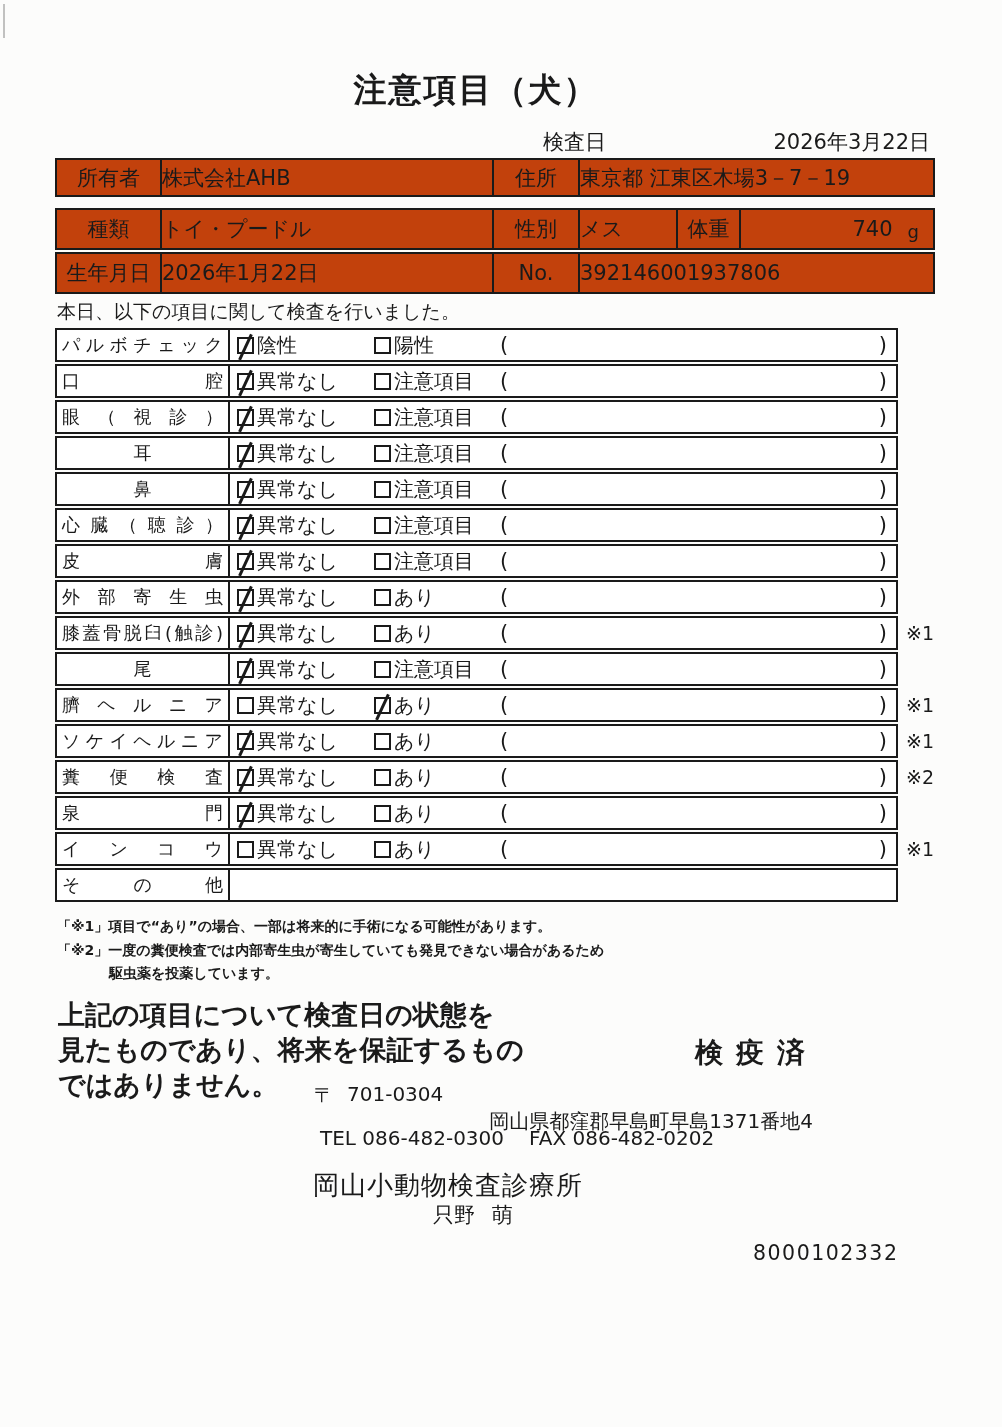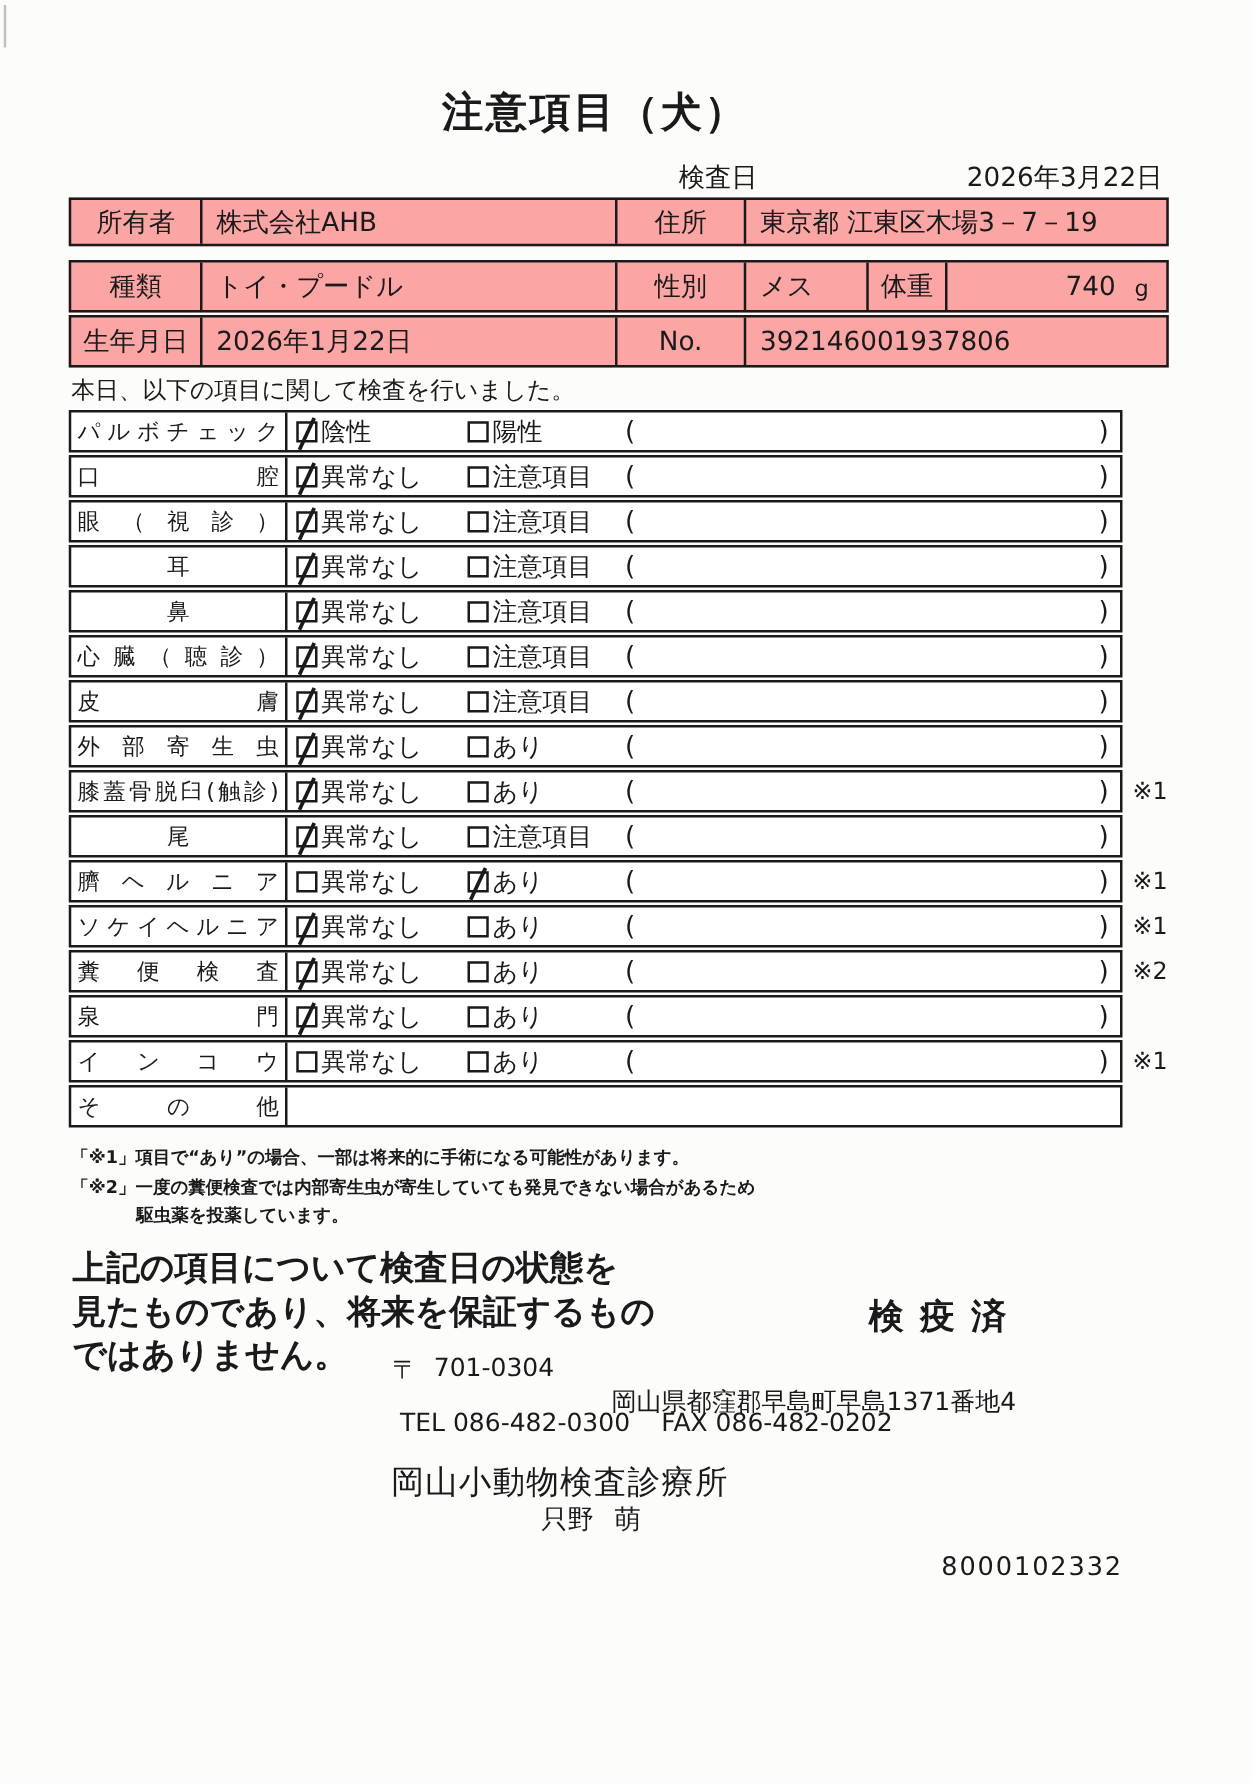--- a/index.html
+++ b/index.html
@@ -20,29 +20,29 @@
     font-size:33px; font-weight:bold; letter-spacing:2px;
   }
   .date-row {
     position:absolute; top:128px; left:543px; width:387px;
     display:flex; justify-content:space-between;
     font-size:21px;
     text-align:center;
   }
 
   
-  .tbl { position:absolute; left:55px; width:880px; display:flex; border:2px solid #1a1a1a; background:#fca5a5; }
+  .tbl { position:absolute; left:55px; width:880px; display:flex; border:2px solid #1a1a1a; background:#c2410c; }
   .tblA { top:158px; height:39px; }
   .tblB1 { top:208px; height:42px; }
   .tblB2 { top:252px; height:42px; }
   .cell { display:flex; align-items:center; height:100%; font-size:21px; overflow:hidden; white-space:nowrap; }
   .cell.bl { border-left:2px solid #1a1a1a; }
   .lab { justify-content:center; }
-  .val { padding-left:11px; }
-  .w103 { width:103px; } .w332 { width:332px; } .w86 { width:103px;text-align:right; }
+  .val { }
+  .w103 { width:103px; } .w332 { width:332px; } .w86 { width:86px;text-align:right; }
   .w98 { width:98px; } .w63 { width:63px; }
   .grow { flex:1; }
   .weightcell { justify-content:flex-end; padding-right:14px; gap:15px; }
   .unit { font-size:18px; padding-top:4px; }
 
   .intro { position:absolute; top:299px; left:57px; font-size:19px; font-weight:500; }
 
   
   .checklist { position:absolute; top:328px; left:55px; }
   .clrow { display:flex; align-items:stretch; margin-bottom:2px; }

